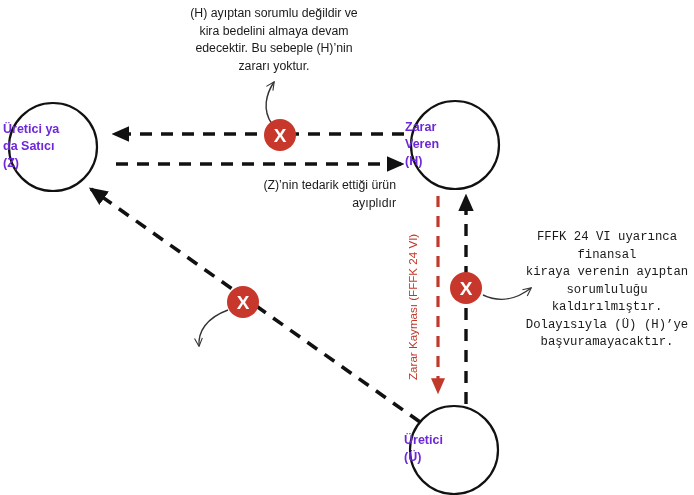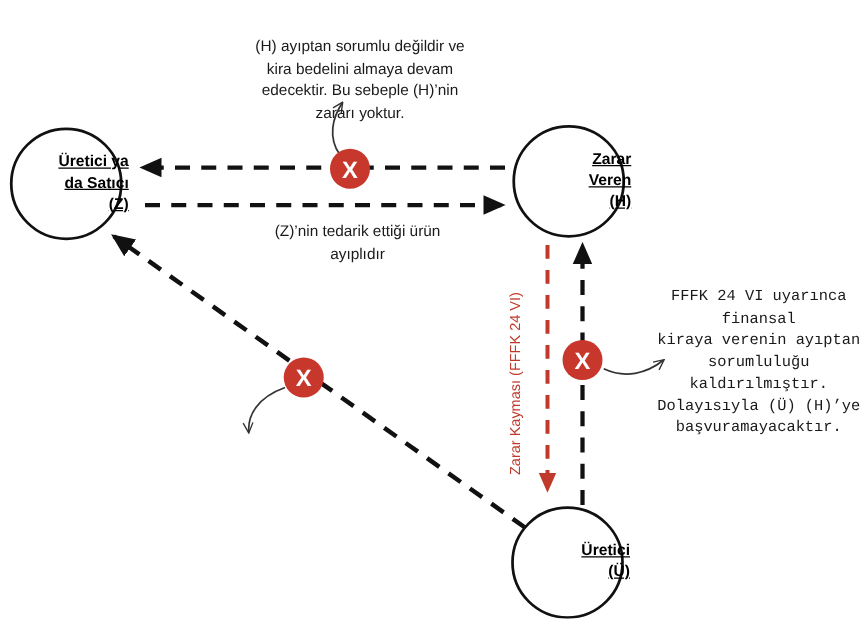--- a/index.html
+++ b/index.html
@@ -20,40 +20,39 @@
   }
   #svg-layer {
     position: absolute;
     left: 0;
     top: 0;
     width: 694px;
     height: 495px;
   }
   .node-circle-label {
     position: absolute;
-    text-align: right;
+    text-align: left;
     font-weight: bold;
     font-size: 12.5px;
     line-height: 17px;
-    color: #000000;
+    color: #6d28d9;
     pointer-events: none;
     white-space: pre-line;
-    text-decoration: underline;
   }
   .annot {
     position: absolute;
     text-align: center;
     font-size: 12.3px;
     line-height: 17.5px;
     color: #1a1a1a;
     white-space: pre-line;
   }
   .flow-caption {
     position: absolute;
-    text-align: center;
+    text-align: right;
     font-size: 12.3px;
     line-height: 17.5px;
     color: #1a1a1a;
     white-space: pre-line;
   }
   .vertical-red-label {
     position: absolute;
     font-size: 11.6px;
     color: #c0392b;
     white-space: nowrap;
@@ -128,21 +127,21 @@
 (H)</div>
 
   <div class="node-circle-label" style="left:404px; top:432px; width:100px;">Üretici
 (Ü)</div>
 
   <div class="flow-caption" style="left:176px; top:177px; width:220px;">(Z)’nin tedarik ettiği ürün
 ayıplıdır</div>
 
   <div class="vertical-red-label" style="left:406px; top:380px;">Zarar Kayması (FFFK 24 VI)</div>
 
-  <div class="annot" style="left:164px; top:5px; width:248px;margin-top:24px;">(H) ayıptan sorumlu değildir ve
+  <div class="annot" style="left:150px; top:5px; width:248px;">(H) ayıptan sorumlu değildir ve
 kira bedelini almaya devam
 edecektir. Bu sebeple (H)’nin
 zararı yoktur.</div>
 
   <div class="annot" style="left:525px; top:229px; width:164px;font-family:Liberation Mono, monospace;">FFFK 24 VI uyarınca finansal
 kiraya verenin ayıptan
 sorumluluğu kaldırılmıştır.
 Dolayısıyla (Ü) (H)’ye
 başvuramayacaktır.</div>
 

